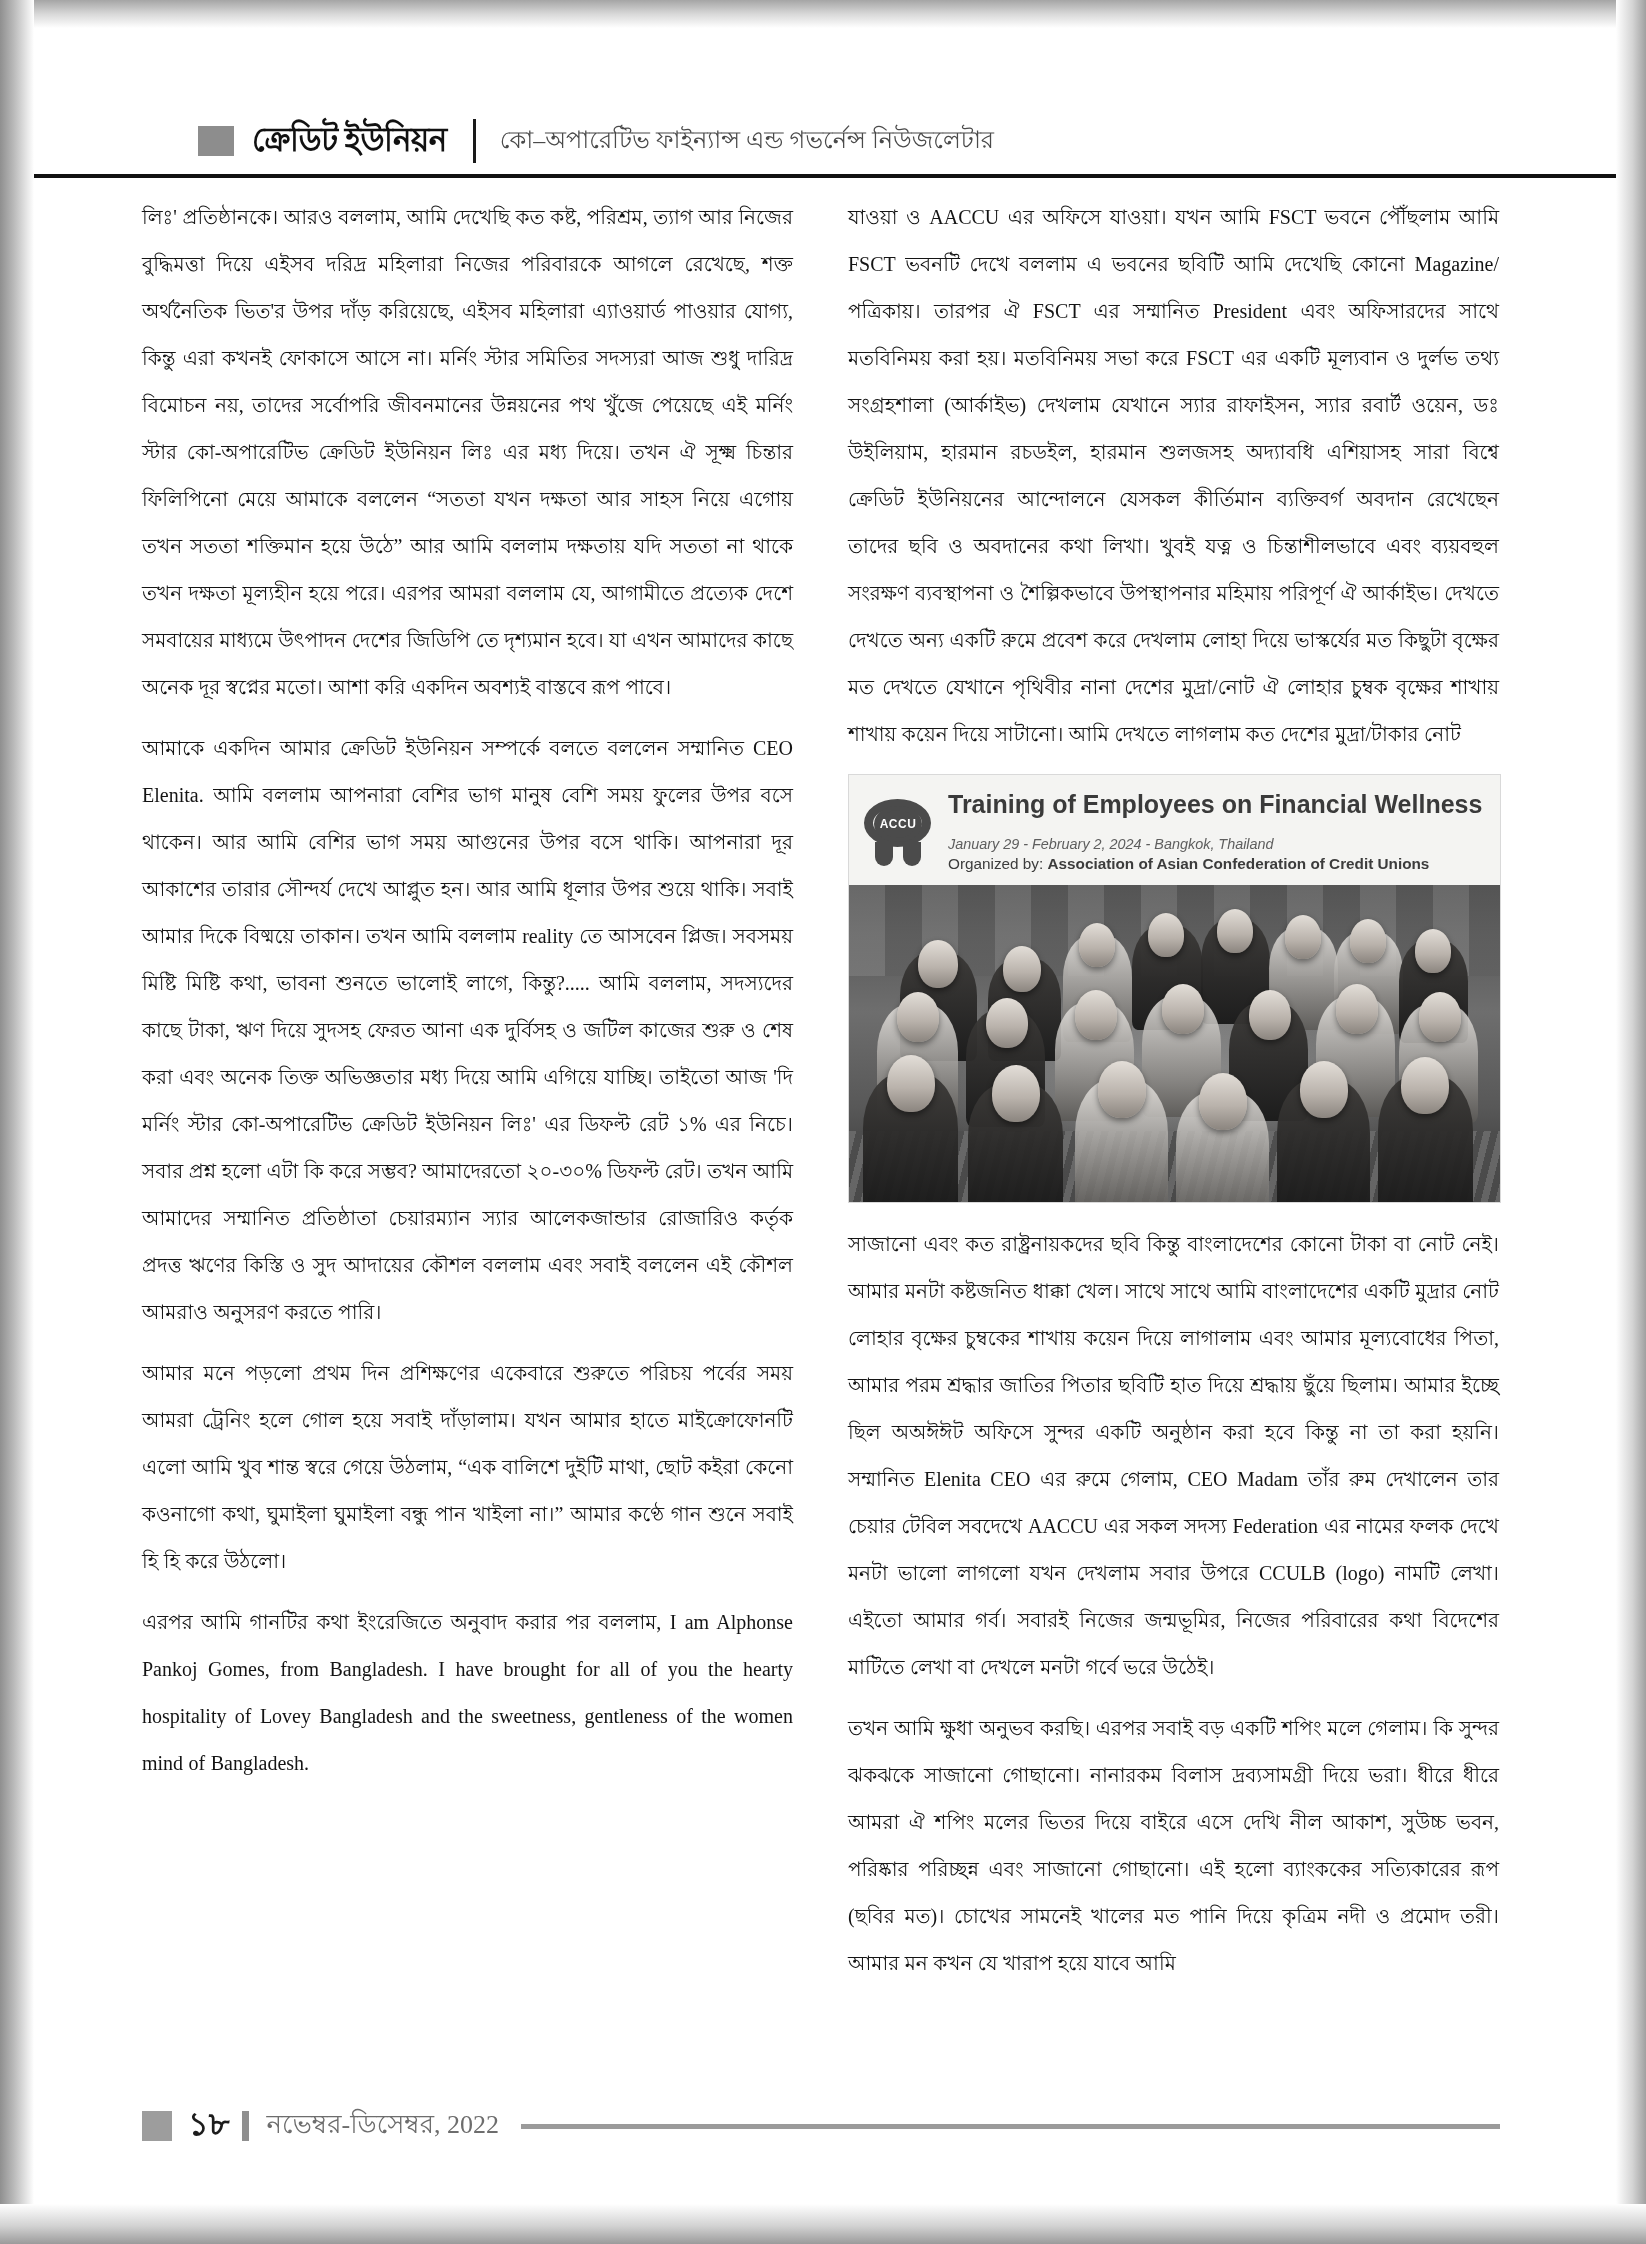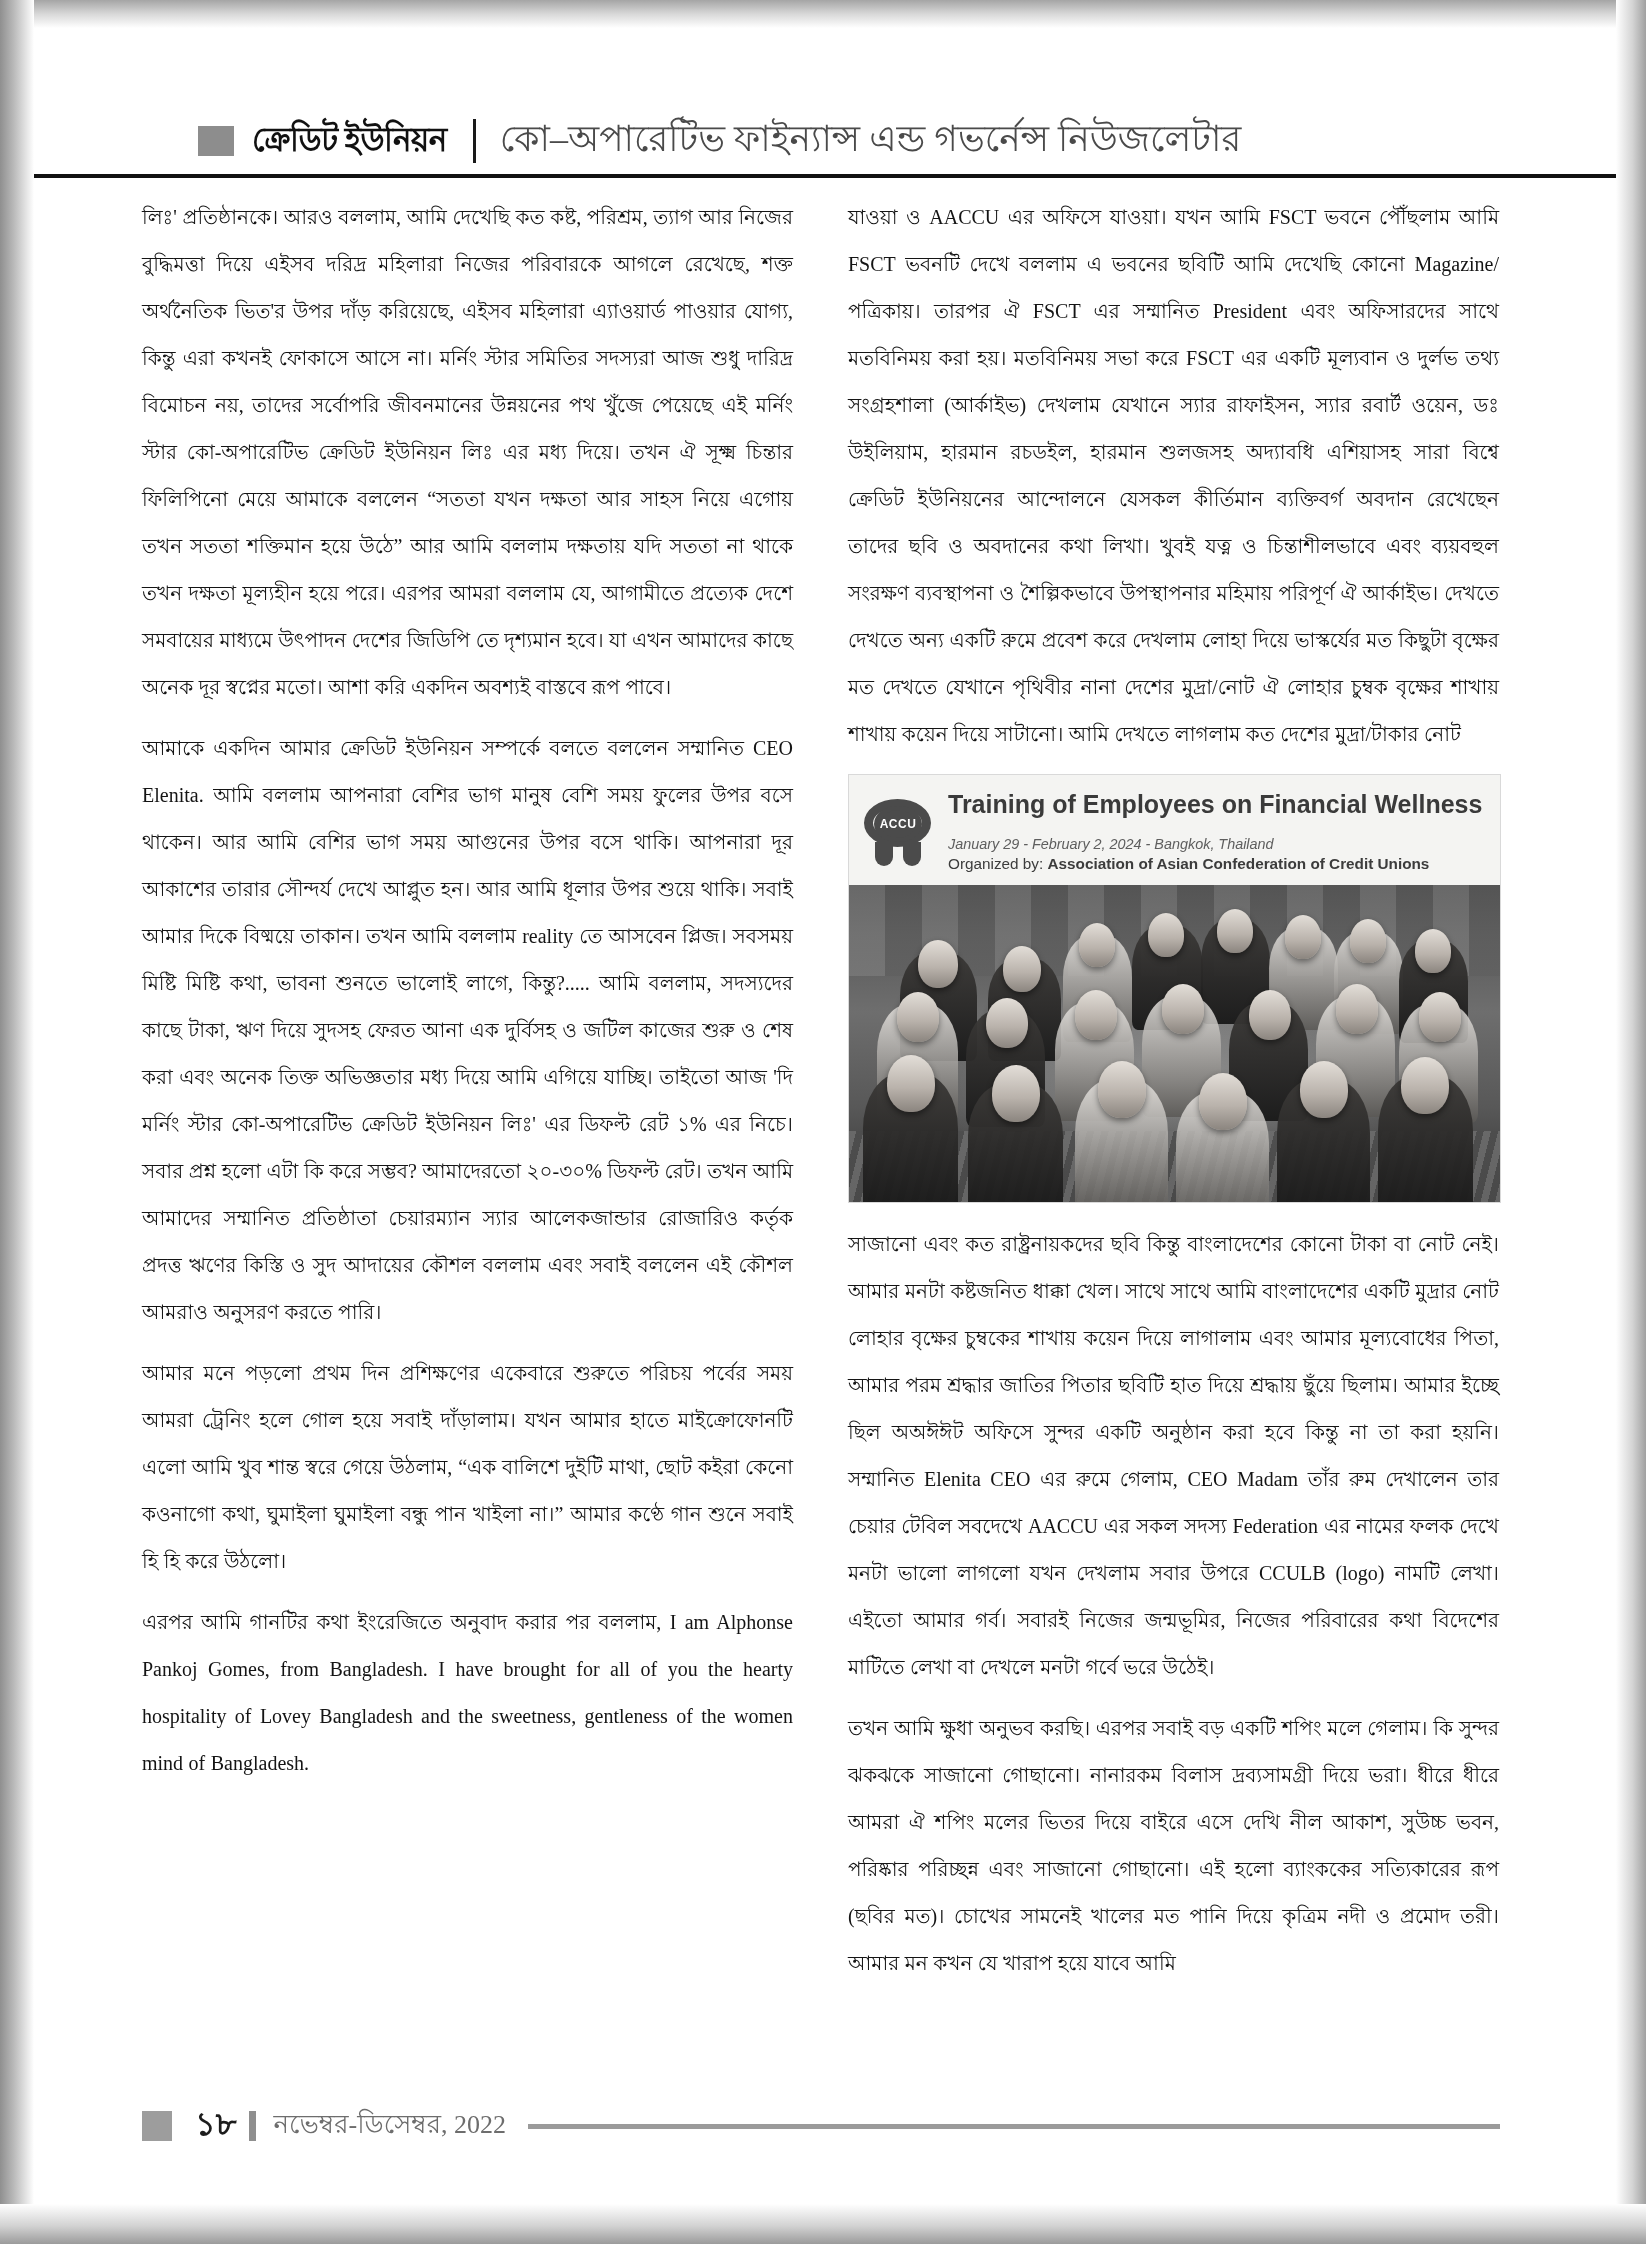--- a/index.html
+++ b/index.html
@@ -73,21 +73,21 @@
     transform: scaleY(1.08);
   }
   .masthead-rule {
     width: 3px;
     height: 44px;
     background: #1a1a1a;
     margin-left: 26px;
   }
   .masthead-sub {
     margin-left: 24px;
-    font-size: 36px;
+    font-size: 24px;
     color: #4a4a4a;
     white-space: nowrap;
     font-family: "Liberation Serif", serif;
   }
   .masthead-line {
     position: absolute;
     left: 34px; top: 174px;
     width: 1582px;
     height: 4px;
     background: #111;
@@ -256,21 +256,21 @@
     bottom: 91px;
     width: 1358px;
     display: flex;
     align-items: center;
   }
   .footer-swatch {
     width: 30px; height: 30px;
     background: #9d9d9d;
   }
   .footer-page {
-    margin-left: 23px;
+    margin-left: 16px;
     font-size: 32px;
     font-weight: bold;
     color: #1c1c1c;
     font-family: "Liberation Serif", serif;
   }
   .footer-bar {
     width: 7px; height: 30px;
     background: #8f8f8f;
     margin-left: 12px;
   }

